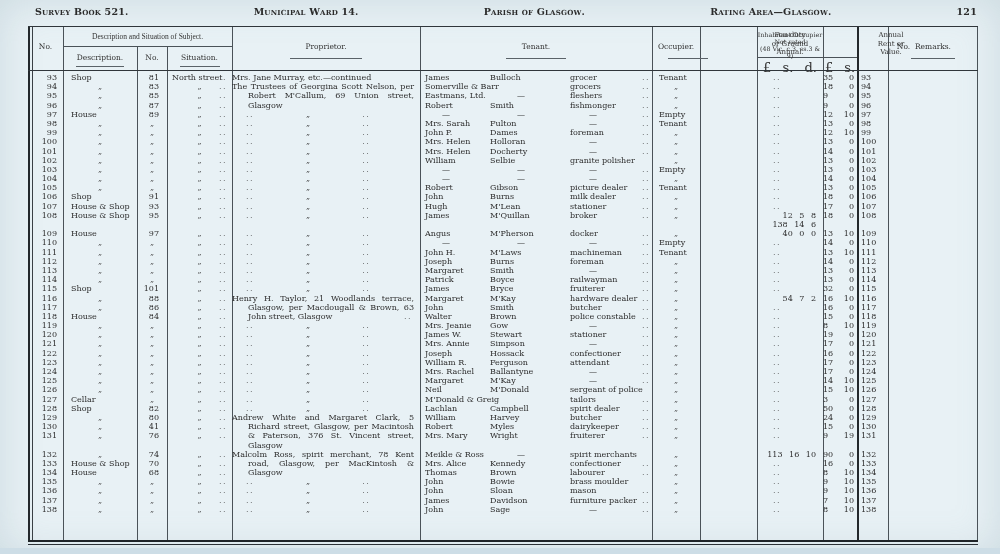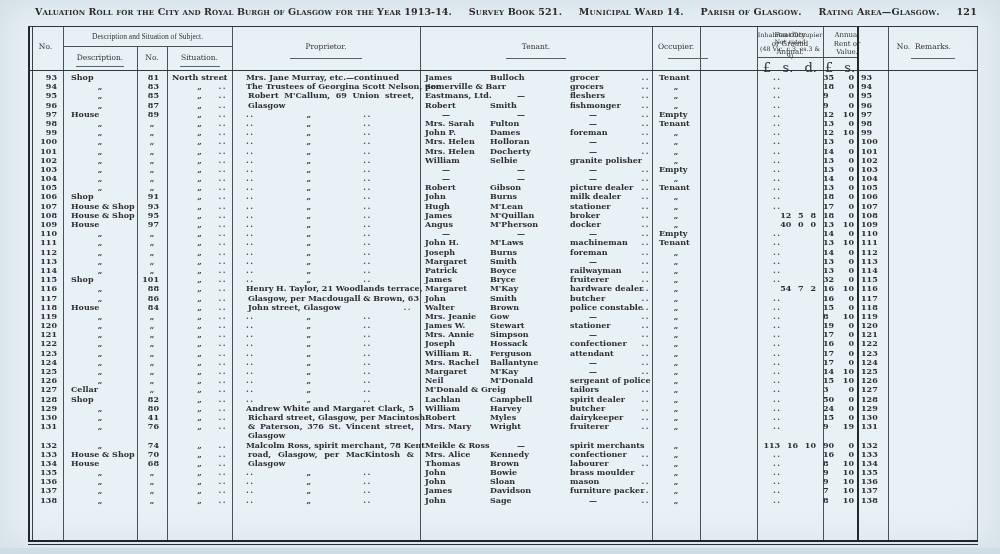--- a/index.html
+++ b/index.html
@@ -45,39 +45,38 @@
   .c-rem{width:90px;box-sizing:border-box;}
 
   .ditto{text-align:center !important;padding:0 !important;font-size:8px;color:#3a3a3a;}
   .dots{letter-spacing:1.5px;color:#474747;font-size:8px;}
   .sit-dots{position:absolute;right:5px;top:0;}
   .feu-dots{position:absolute;left:16px;top:0;text-align:left;}
   .prop-ditto{display:flex;}
   .prop-ditto span:nth-child(1){margin-left:14px;}
   .prop-ditto span:nth-child(2){margin-left:52px;}
   .prop-ditto span:nth-child(3){margin-left:52px;}
-  .prop-text{padding-left:14px;padding-right:6px;}
+  .prop-text{padding-left:0;padding-right:6px;}
   .prop-indent{padding-left:16px;}
   .prop-just{text-align:justify;text-align-last:justify;}
   .prop-dots{position:absolute;right:8px;top:0;}
   .tf{width:70px;padding-left:5px;box-sizing:border-box;}
   .tl{width:80px;box-sizing:border-box;}
   .to{width:64px;box-sizing:border-box;}
   .tdots{width:18px;box-sizing:border-box;text-align:right;padding-right:2px;}
   .dash-c{text-align:center;padding:0 18px 0 0;}
   .rp{width:19px;text-align:left;}
   .rs{width:12px;text-align:right;}
 </style>
 </head>
 <body>
 
 <div class="page">
 
   <div class="doc-header">
-    <span class="t1">Valuation Roll for the City and Royal Burgh of Glasgow for the Year 1913-14.</span>
     <span>Survey Book 521.</span>
     <span>Municipal Ward 14.</span>
     <span>Parish of Glasgow.</span>
     <span>Rating Area—Glasgow.</span>
     <span>121</span>
   </div>
 
   <div class="tbl">
 
     <div class="thead">
@@ -121,21 +120,21 @@
       <div class="hcell" style="left:795px;top:4px;width:0;"></div>
       <div class="hcell" style="left:729px;top:33px;width:66px;"><span class="money">£ s. d.</span></div>
       <div class="hcell" style="left:795px;top:33px;width:34px;"><span class="money">£ s.</span></div>
 
       <div class="hcell" style="left:735px;top:4px;width:54px;font-size:7px;line-height:8.6px;">
       <div>Feu-duty</div>
           <div>or Ground</div>
           <div>Annual.</div>
         </div>
 
-      <div class="hcell" style="left:795px;top:4px;width:48px;font-size:7px;line-height:8.6px;">
+      <div class="hcell" style="left:795px;top:4px;width:48px;font-size:7px;line-height:8.6px;padding-left:44px;">
         <div>Annual</div>
         <div>Rent or</div>
         <div>Value.</div>
       </div>
       <div class="hcell" style="left:860px;top:15px;width:31px;">No.</div>
 
       <div class="hcell" style="left:891px;top:15px;width:59px;left:860px;width:90px;">Remarks.</div>
       <div class="hrule" style="left:883px;top:31px;width:44px;"></div>
       <div class="hrule" style="left:640px;top:31px;width:40px;"></div>
     </div>
@@ -149,21 +148,21 @@
       <div class="vline" style="left:204px;"></div>
       <div class="vline" style="left:392px;"></div>
       <div class="vline" style="left:624px;"></div>
       <div class="vline" style="left:672px;"></div>
       <div class="vline" style="left:729px;"></div>
       <div class="vline" style="left:795px;"></div>
       <div class="vline" style="left:829px;width:2.2px;background:#23282c;"></div>
       <div class="vline" style="left:860px;"></div>
       <div class="vline" style="left:949px;"></div>
       <div class="hline" style="left:0;top:0;width:950px;background:#30363b;"></div>
-      <div id="rows" style="position:absolute;left:0;top:3px;width:772px;font-weight:bold;">
+      <div id="rows" style="position:absolute;left:0;top:3px;width:772px;">
           <div class="line">
             <div class="cell c-nol"><span>93</span></div>
             <div class="cell c-desc"><span>Shop</span></div>
             <div class="cell c-stno"><span>81</span></div>
             <div class="cell c-sit"><span>North street</span><span class="dots sit-dots">..</span></div>
             <div class="cell c-prop">
               <span class="prop-text" style="display: block;">Mrs. Jane Murray, etc.—continued</span>
             </div>
             <div class="cell c-ten">
               <span class="tf">James</span>
@@ -589,20 +588,34 @@
             <div class="cell c-inh"></div>
             <div class="cell c-feu"><span>12 5 8</span></div>
             <div class="cell c-rent">
               <span class="rp">18</span>
               <span class="rs">0</span>
             </div>
             <div class="cell c-nor"><span>108</span></div>
             <div class="cell c-rem"></div>
           </div>
           <div class="line">
+            <div class="cell c-nol"></div>
+            <div class="cell c-desc"></div>
+            <div class="cell c-stno"></div>
+            <div class="cell c-sit"></div>
+            <div class="cell c-prop"></div>
+            <div class="cell c-ten"></div>
+            <div class="cell c-occ"></div>
+            <div class="cell c-inh"></div>
+            <div class="cell c-feu"><span>138 14 6</span></div>
+            <div class="cell c-rent"></div>
+            <div class="cell c-nor"></div>
+            <div class="cell c-rem"></div>
+          </div>
+          <div class="line">
             <div class="cell c-nol"><span>109</span></div>
             <div class="cell c-desc"><span>House</span></div>
             <div class="cell c-stno"><span>97</span></div>
             <div class="cell c-sit ditto"><span>„</span><span class="dots sit-dots">..</span></div>
             <div class="cell c-prop prop-ditto">
               <span class="dots ">..</span>
               <span>„</span>
               <span class="dots ">..</span>
             </div>
             <div class="cell c-ten">

